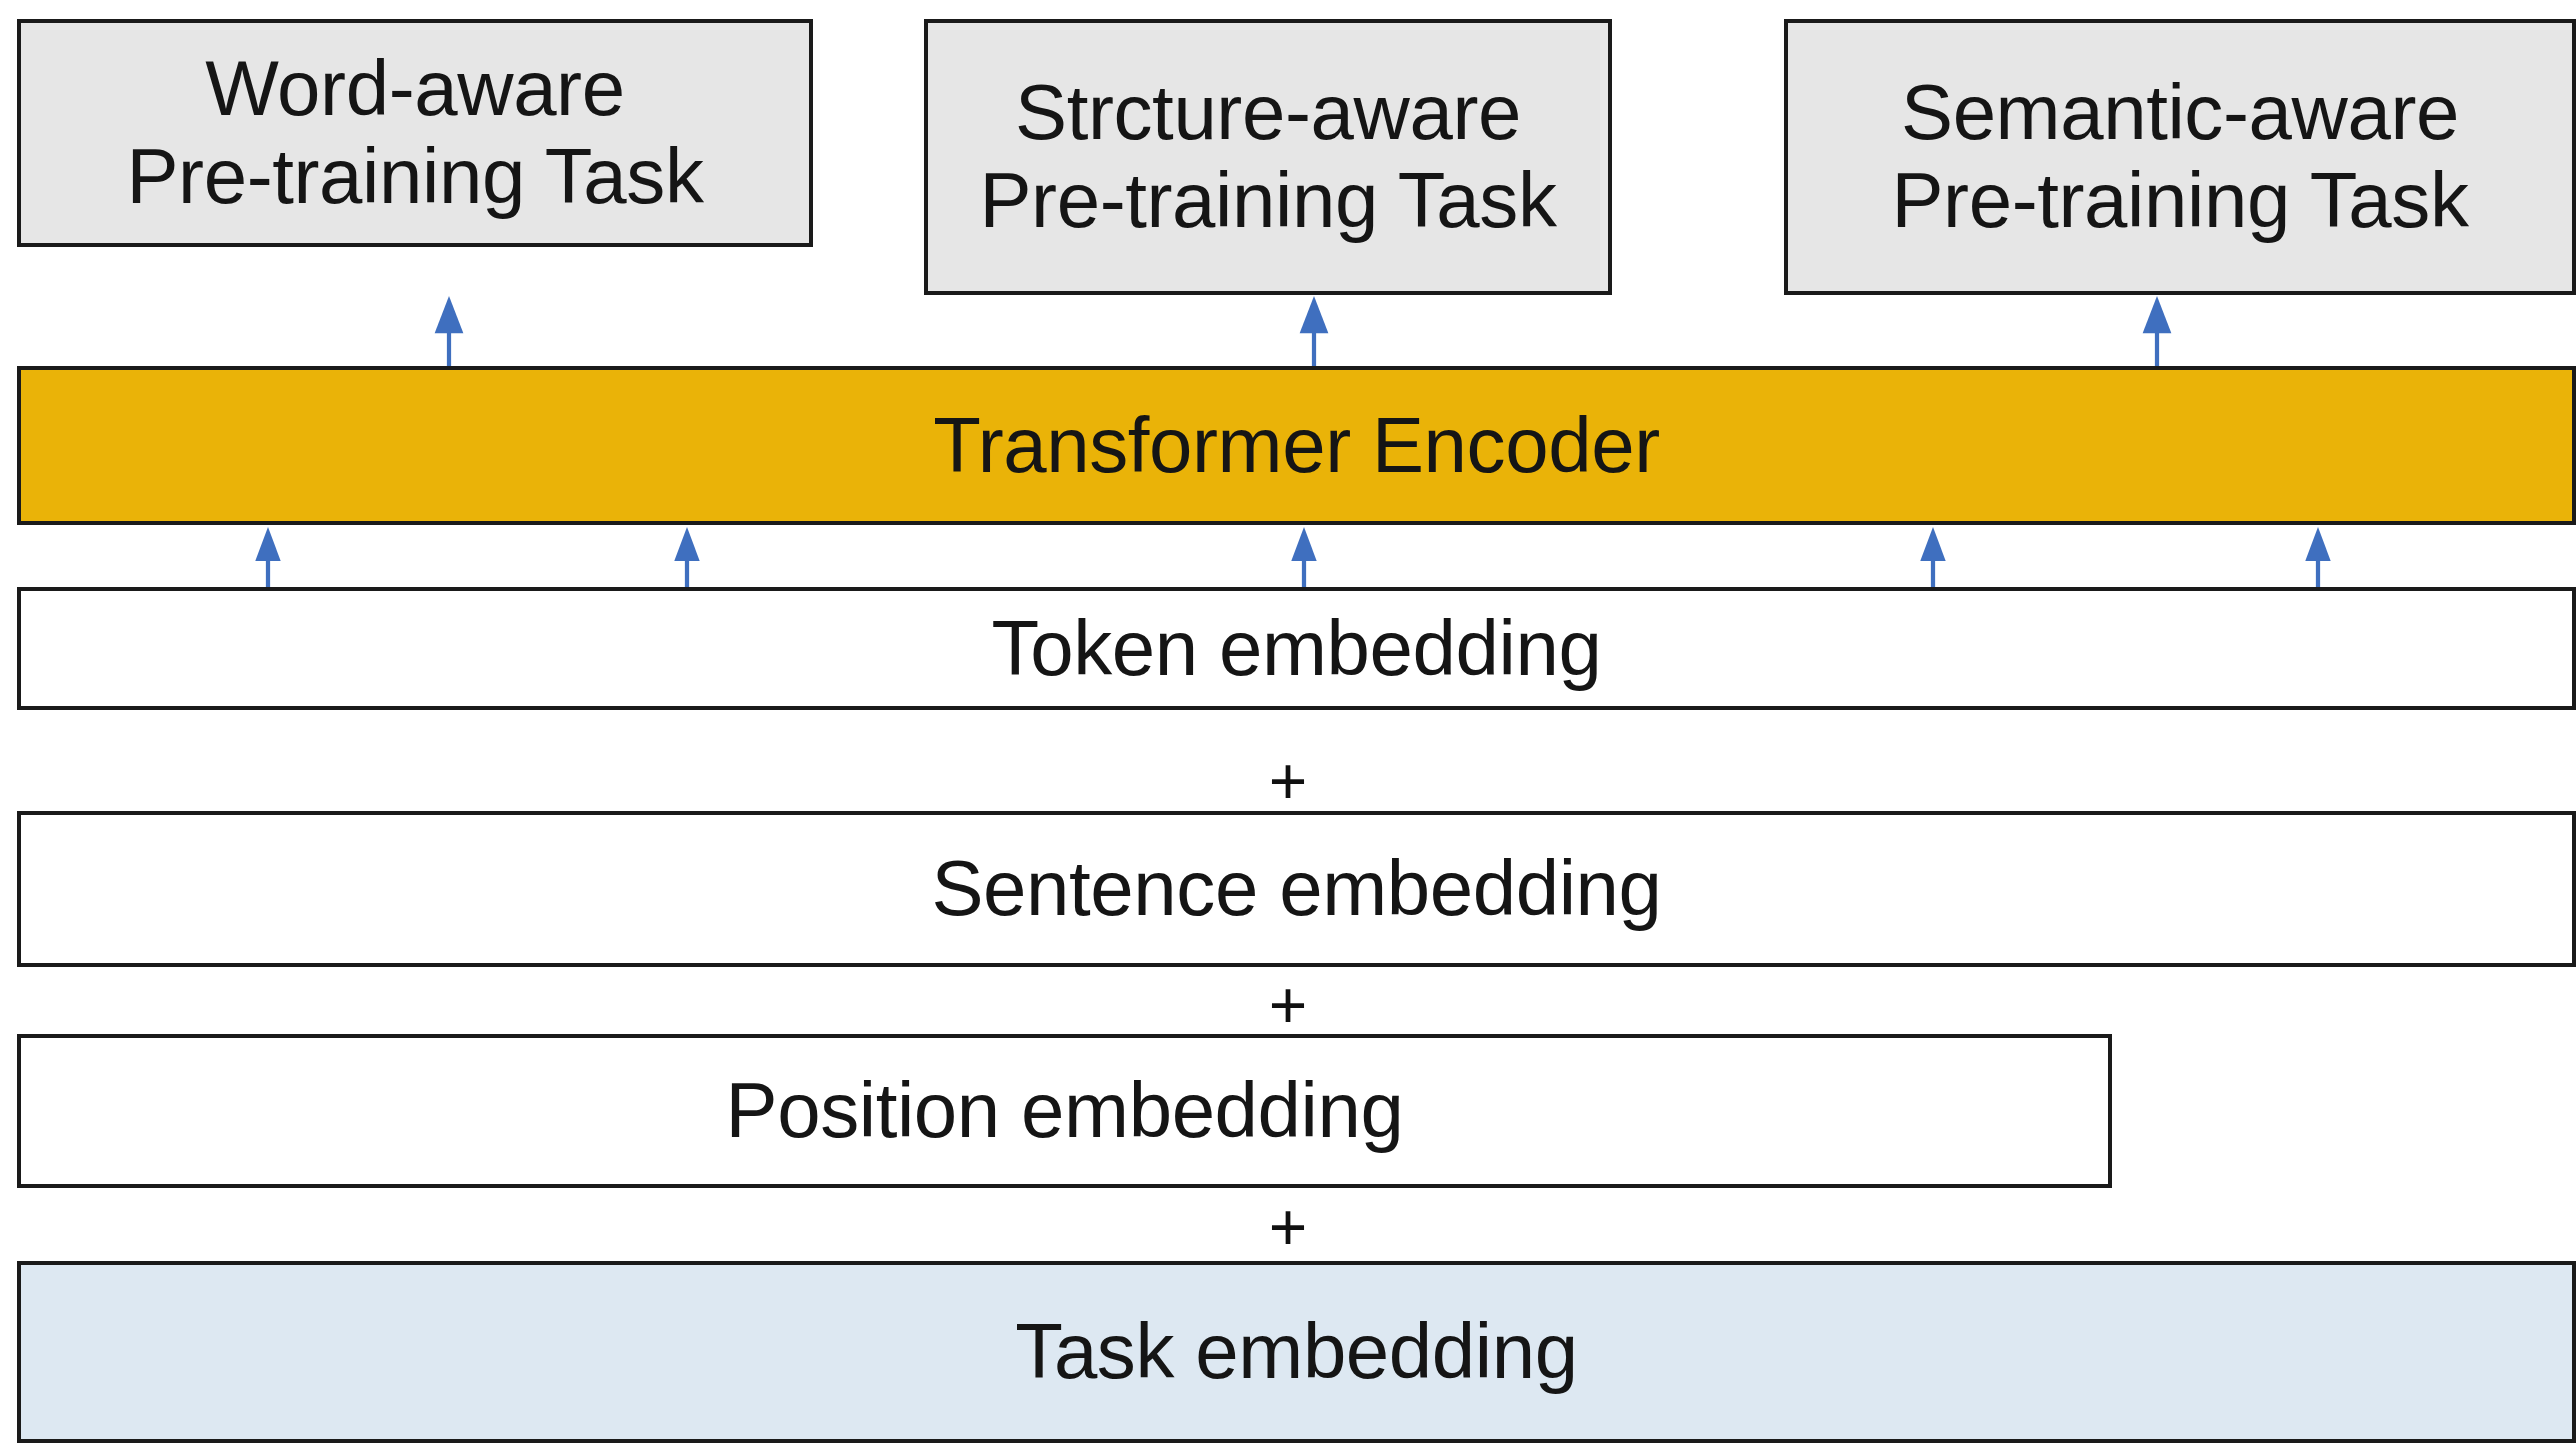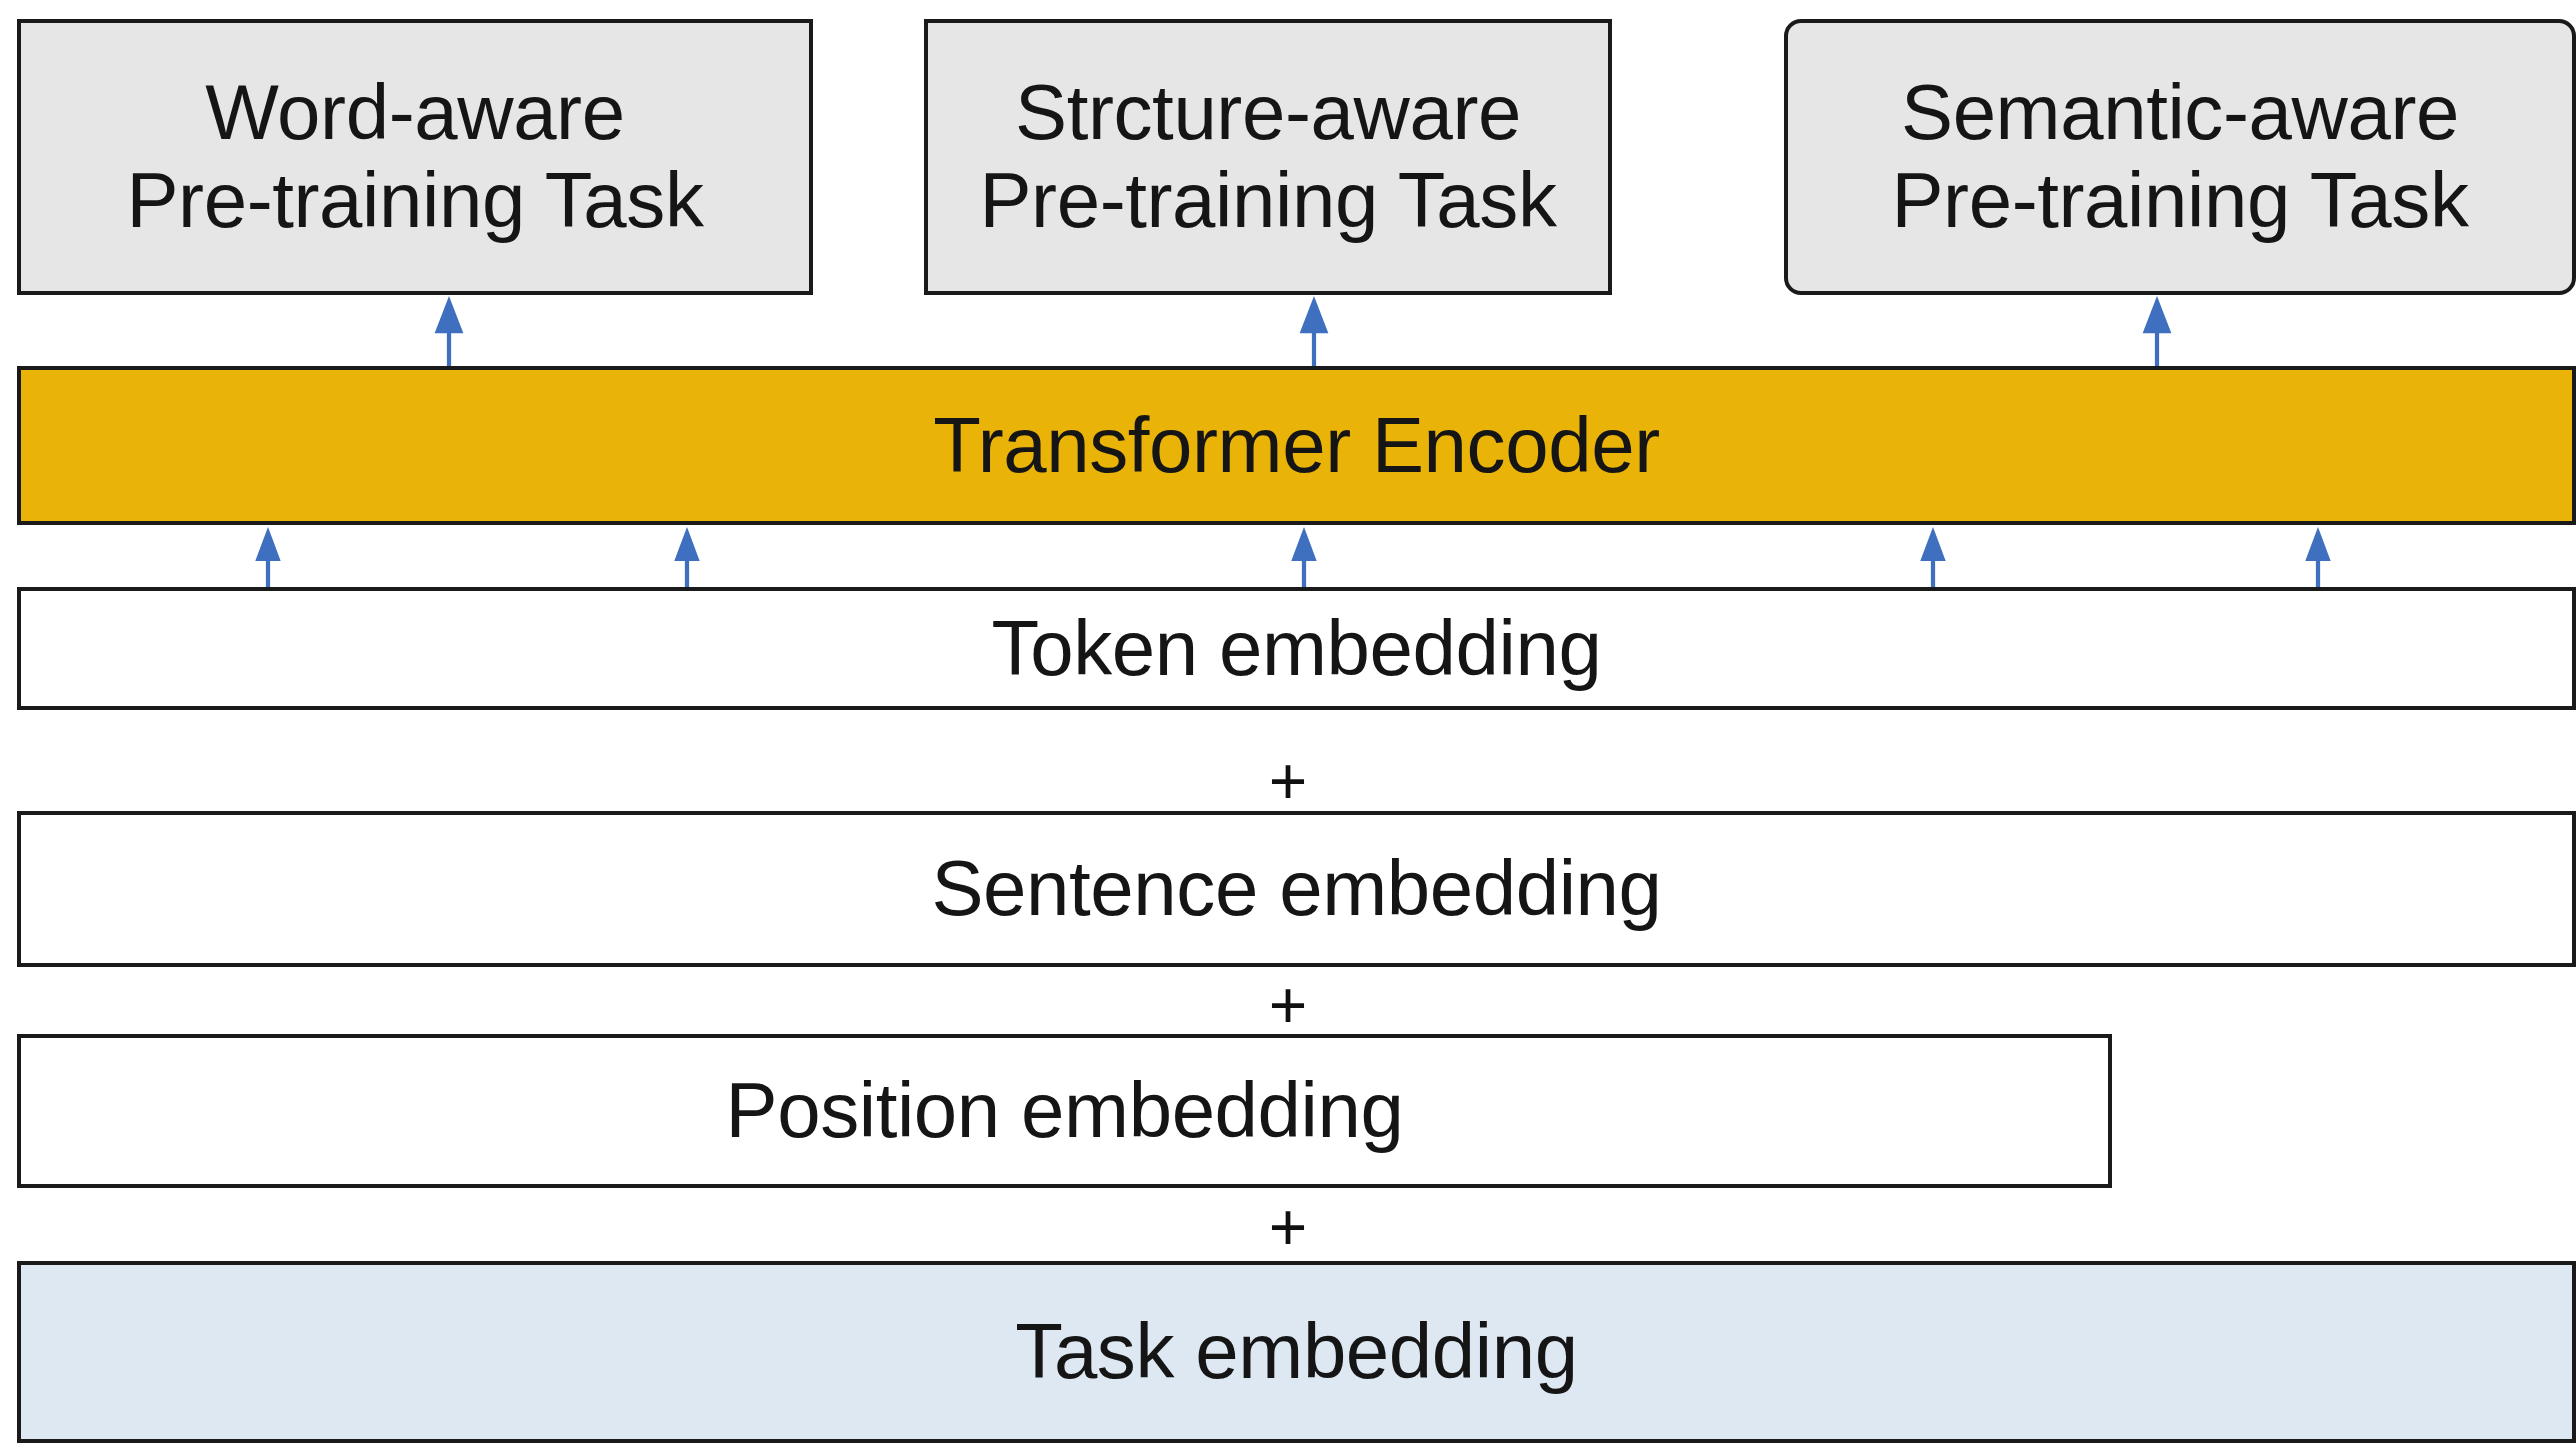--- a/index.html
+++ b/index.html
@@ -66,31 +66,31 @@
     position: absolute;
     transform: translateX(-50%);
   }
   .arrow svg { display: block; }
 </style>
 </head>
 <body>
 
 <div id="stage">
 
-  <div class="node task-box" style="left:17px; top:18.6px; width:796px; height:276px;">
+  <div class="node task-box" style="left:17px; top:18.6px; width:796px; height:228px;">
     <span class="line">Word-aware</span>
     <span class="line">Pre-training Task</span>
   </div>
 
   <div class="node task-box" style="left:924px; top:18.6px; width:688px; height:276px;">
     <span class="line">Strcture-aware</span>
     <span class="line">Pre-training Task</span>
   </div>
 
-  <div class="node task-box" style="left:1784px; top:18.6px; width:792px; height:276px;border-radius:17px;">
+  <div class="node task-box" style="left:1784px; top:18.6px; width:792px; height:276px;">
     <span class="line">Semantic-aware</span>
     <span class="line">Pre-training Task</span>
   </div>
 
   <div class="arrow" style="left:449px; top:296px;">
     <svg width="39" height="71" viewBox="0 0 46 84">
       <line x1="23" y1="84" x2="23" y2="30" stroke="#3f6fbf" stroke-width="5"></line>
       <polygon points="23,0 40,44 6,44" fill="#3f6fbf"></polygon>
     </svg>
   </div>

